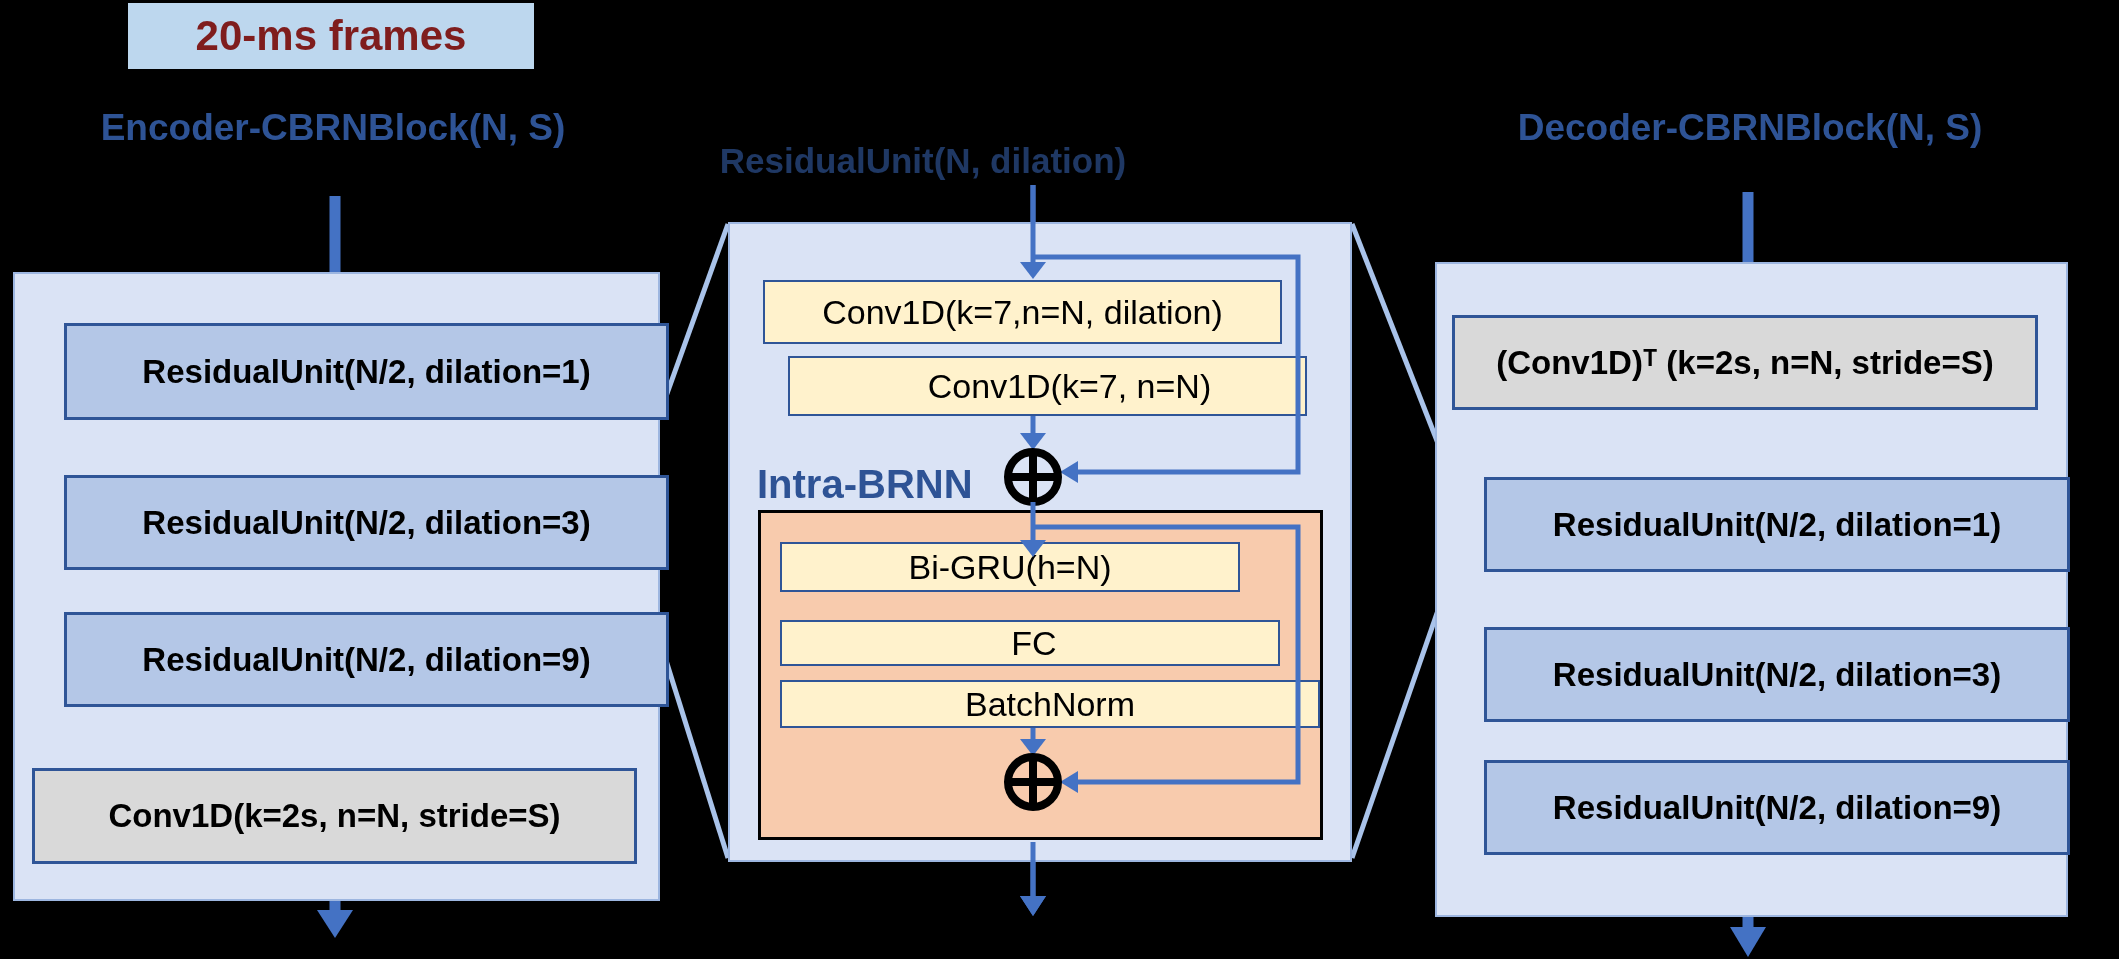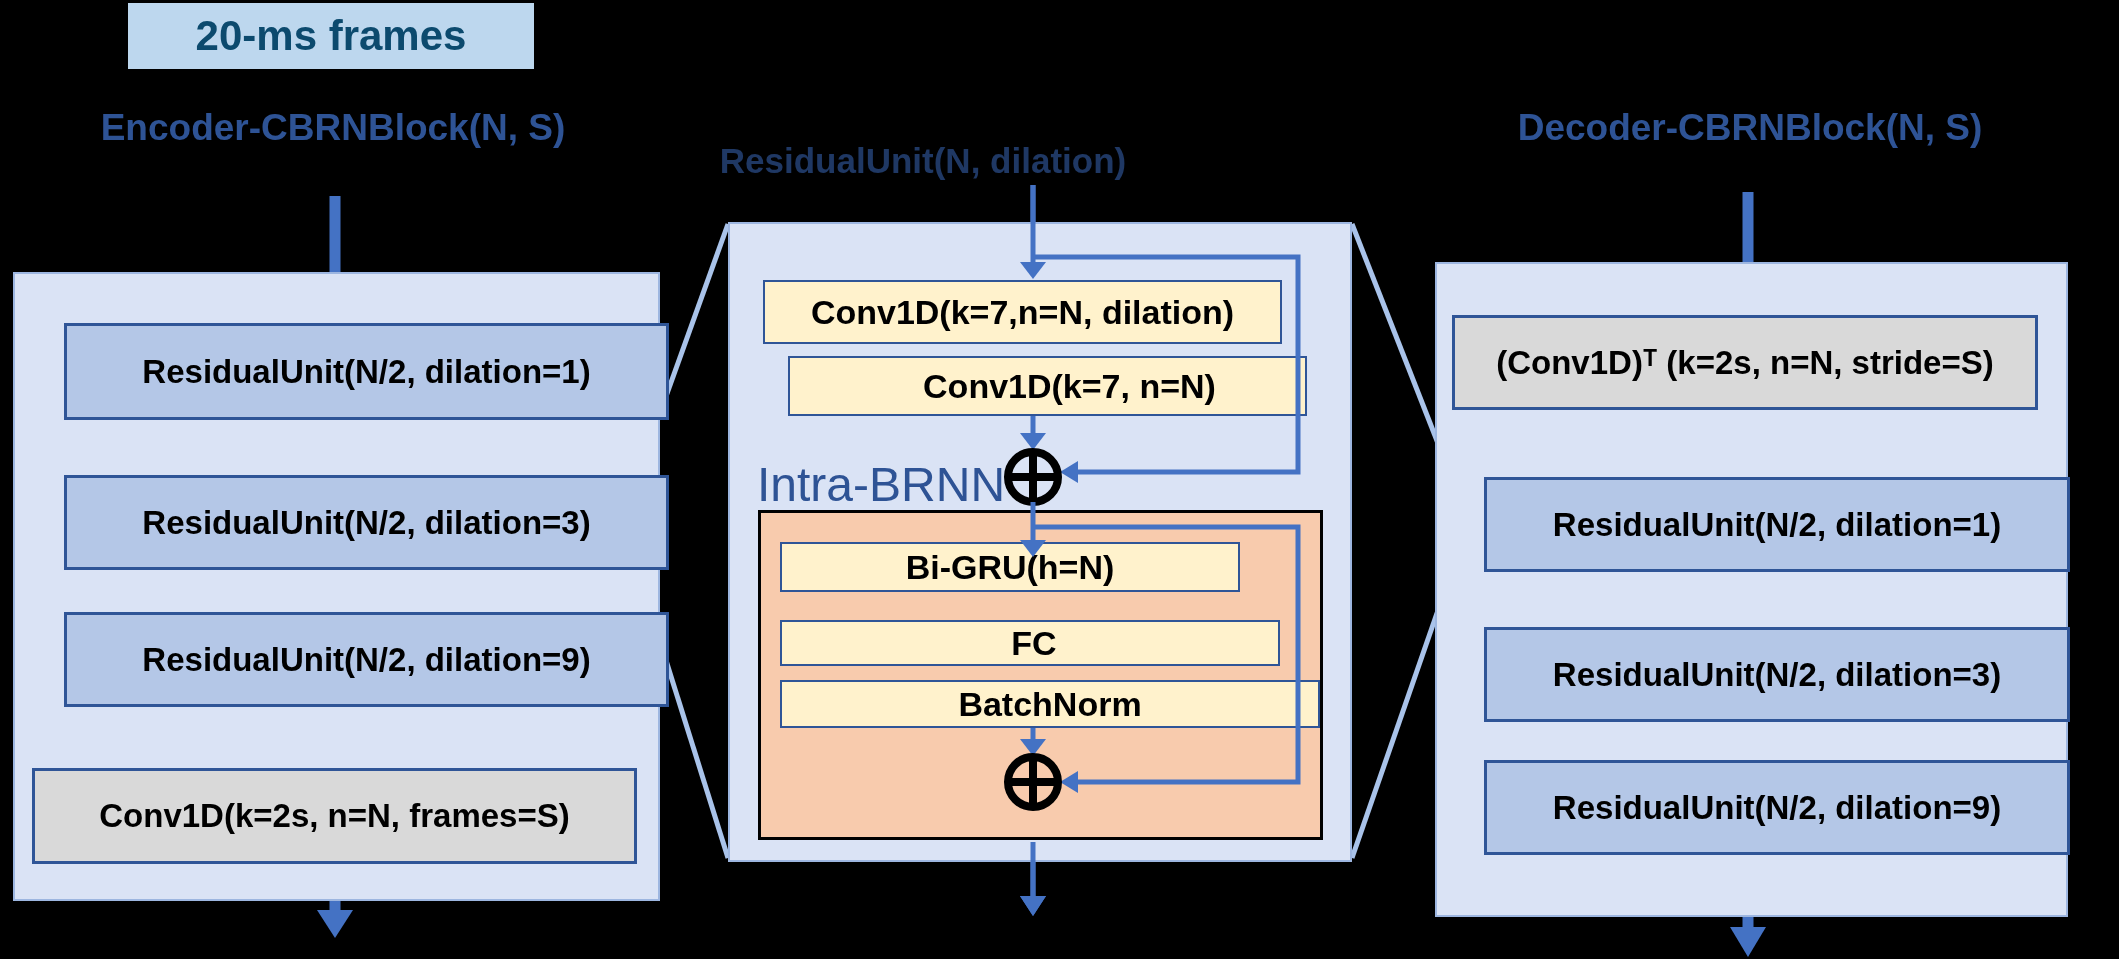--- a/index.html
+++ b/index.html
@@ -16,29 +16,29 @@
     --box-border:#2F5597;
     --title-color:#2E5395;
     --mid-title-color:#1F3864;
   }
   *{box-sizing:border-box;margin:0;padding:0}
   html,body{background:var(--bg);}
   body{font-family:"Liberation Sans","DejaVu Sans",sans-serif;}
   .canvas{position:relative;width:2119px;height:959px;background:var(--bg);overflow:hidden;}
   .abs{position:absolute;}
   .center{display:flex;align-items:center;justify-content:center;text-align:center;}
-  .chip{background:var(--chip-fill);color:#0c4a6e;font-weight:bold;font-size:42px;}
+  .chip{background:var(--chip-fill);color:#7f1d1d;font-weight:bold;font-size:42px;}
   .big-title{color:var(--title-color);font-weight:bold;font-size:37px;white-space:nowrap;}
   .mid-title{color:var(--mid-title-color);font-weight:bold;font-size:35px;white-space:nowrap;}
   .panel{background:var(--container-fill);border:2px solid var(--container-border);}
   .unit-box{background:var(--residual-fill);border:3px solid var(--box-border);color:#000;font-weight:bold;font-size:33px;white-space:nowrap;margin-left:32px;}
   .gray-box{background:var(--conv-fill);border:3px solid var(--box-border);color:#000;font-weight:bold;font-size:33px;white-space:nowrap;}
-  .yellow-box{background:var(--inner-fill);border:2px solid var(--box-border);color:#000;font-weight:bold;font-size:34px;white-space:nowrap;}
+  .yellow-box{background:var(--inner-fill);border:2px solid var(--box-border);color:#000;font-weight:normal;font-size:34px;white-space:nowrap;}
   .orange-panel{background:var(--brnn-fill);border:3px solid #000;}
-  .intra-label{color:var(--title-color);font-weight:normal;font-size:48px;white-space:nowrap;display:flex;align-items:center;}
+  .intra-label{color:var(--title-color);font-weight:bold;font-size:40px;white-space:nowrap;display:flex;align-items:center;}
   svg.overlay{position:absolute;left:0;top:0;width:2119px;height:959px;pointer-events:none;}
   .shaft-thick{stroke:var(--arrow);stroke-width:11;fill:none;}
   .shaft-thin{stroke:var(--arrow);stroke-width:5;fill:none;}
   .skip-line{stroke:var(--arrow);stroke-width:5;fill:none;}
   .head{fill:var(--arrow);stroke:none;}
   .connector-line{stroke:var(--connector);stroke-width:5;fill:none;}
   .sum-circle-pale{fill:var(--container-fill);stroke:#000;stroke-width:8;}
   .sum-circle-orange{fill:var(--brnn-fill);stroke:#000;stroke-width:8;}
   .sum-cross{stroke:#000;stroke-width:8;fill:none;}
 </style>
@@ -141,21 +141,21 @@
   <div class="abs center big-title" style="left:8px;top:100px;width:650px;height:56px;">Encoder-CBRNBlock(N, S)</div>
 
   <div class="abs center big-title" style="left:1400px;top:100px;width:700px;height:56px;">Decoder-CBRNBlock(N, S)</div>
 
   <div class="abs center mid-title" style="left:713px;top:139px;width:420px;height:44px;">ResidualUnit(N, dilation)</div>
 
   <div class="abs panel" style="left:13px;top:272px;width:647px;height:629px;"></div>
   <div class="abs center unit-box" style="left:32px;top:323px;width:605px;height:97px;">ResidualUnit(N/2, dilation=1)</div>
   <div class="abs center unit-box" style="left:32px;top:475px;width:605px;height:95px;">ResidualUnit(N/2, dilation=3)</div>
   <div class="abs center unit-box" style="left:32px;top:612px;width:605px;height:95px;">ResidualUnit(N/2, dilation=9)</div>
-  <div class="abs center gray-box" style="left:32px;top:768px;width:605px;height:96px;">Conv1D(k=2s, n=N, frames=S)</div>
+  <div class="abs center gray-box" style="left:32px;top:768px;width:605px;height:96px;">Conv1D(k=2s, n=N, stride=S)</div>
 
   <div class="abs panel" style="left:728px;top:222px;width:624px;height:640px;"></div>
   <div class="abs center yellow-box" style="left:763px;top:280px;width:519px;height:64px;">Conv1D(k=7,n=N, dilation)</div>
   <div class="abs center yellow-box" style="left:788px;top:356px;width:519px;height:60px;padding-left:44px;">Conv1D(k=7, n=N)</div>
   <div class="abs intra-label" style="left:757px;top:462px;width:250px;height:44px;">Intra-BRNN</div>
   <div class="abs orange-panel" style="left:758px;top:510px;width:565px;height:330px;"></div>
   <div class="abs center yellow-box" style="left:780px;top:542px;width:460px;height:50px;">Bi-GRU(h=N)</div>
   <div class="abs center yellow-box" style="left:780px;top:620px;width:500px;height:46px;padding-left:8px;">FC</div>
   <div class="abs center yellow-box" style="left:780px;top:680px;width:540px;height:48px;">BatchNorm</div>
 

